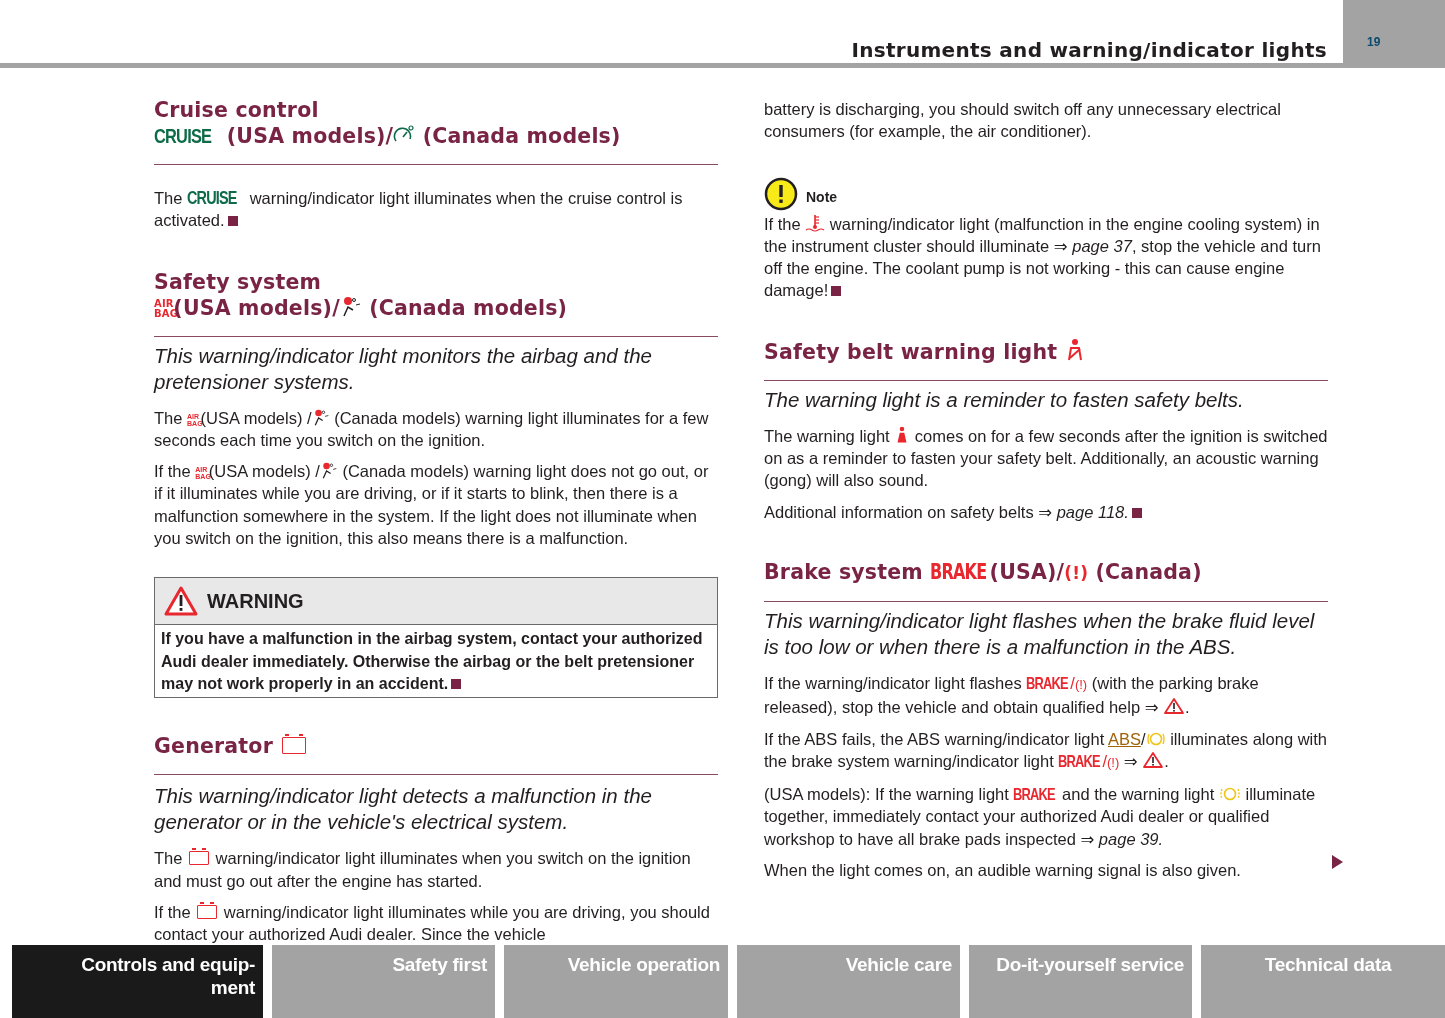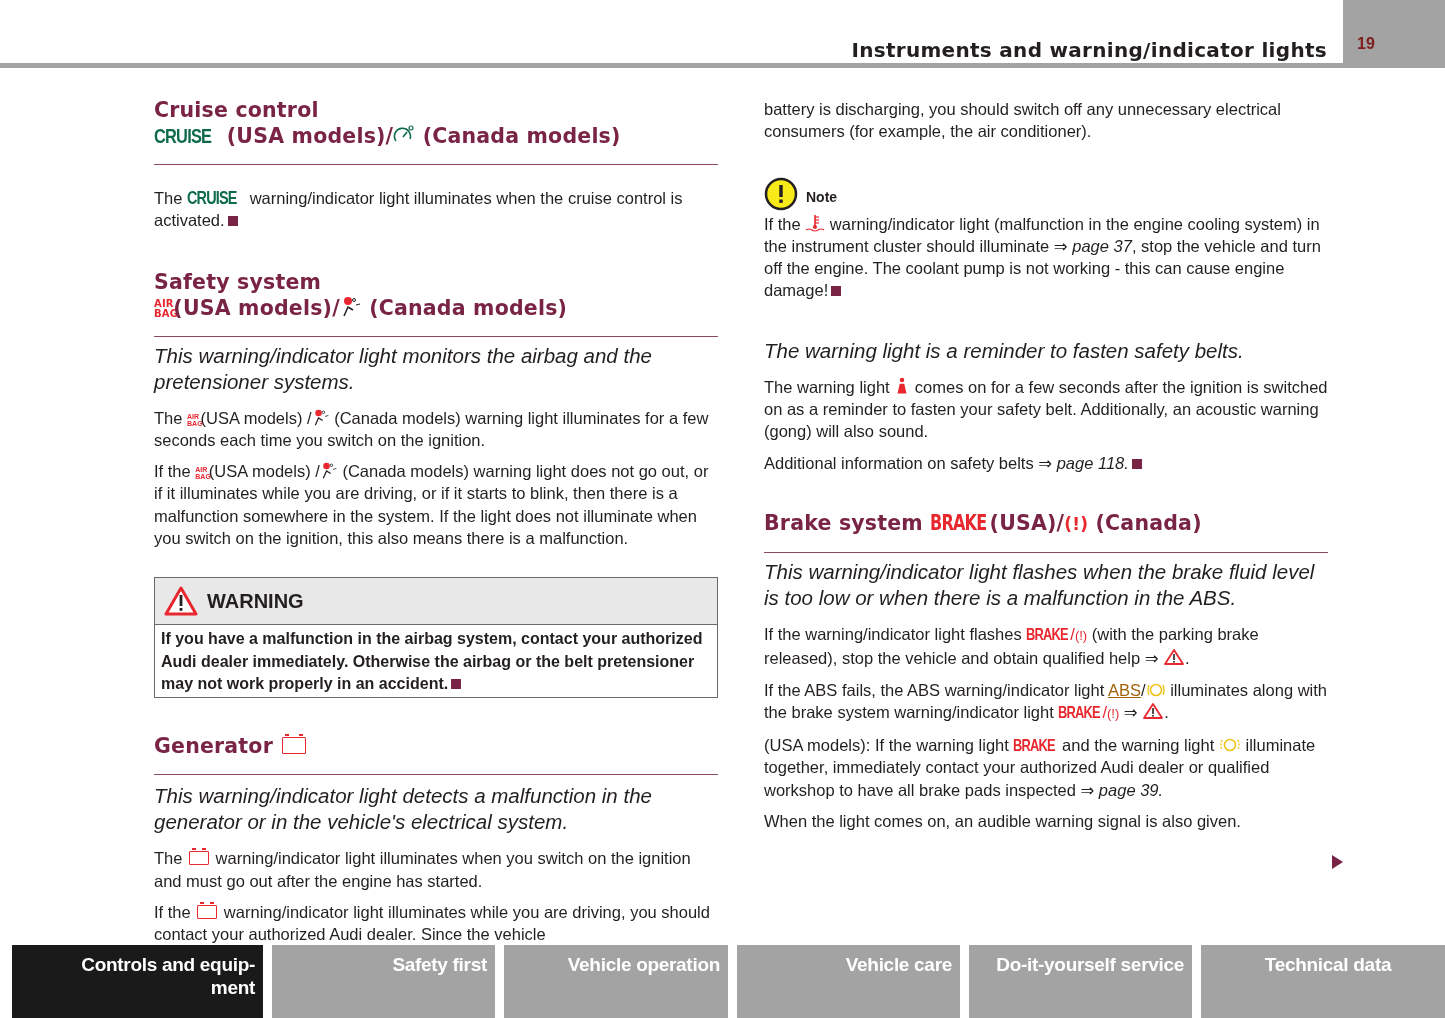--- a/index.html
+++ b/index.html
@@ -3,21 +3,21 @@
 <meta charset="utf-8">
 <style>
   * { box-sizing: border-box; margin: 0; padding: 0; }
   html, body { width: 1445px; height: 1018px; background: #ffffff; overflow: hidden; }
   body { position: relative; font-family: "Liberation Sans", "DejaVu Sans", sans-serif; color: #231f20; }
 
   
   .header-rule { position: absolute; left: 0; top: 63px; width: 1445px; height: 5px; background: #a3a3a3; }
   .header-title { position: absolute; right: 118px; top: 38px; font-size: 20px; font-weight: bold; color: #231f20; letter-spacing: 0.3px; white-space: nowrap; font-family: "DejaVu Sans", sans-serif; }
   .page-tab { position: absolute; left: 1343px; top: 0; width: 102px; height: 68px; background: #a3a3a3; }
-  .page-number { position: absolute; left: 14px; top: 35px; font-size: 16px; font-weight: bold; color: #7f1d1d; font-family: "Liberation Sans", sans-serif; }
+  .page-number { position: absolute; left: 24px; top: 35px; font-size: 12px; font-weight: bold; color: #0c4a6e; font-family: "Liberation Sans", sans-serif; }
 
   
   .col { position: absolute; top: 95px; }
   .col-left { left: 154px; width: 564px; }
   .col-right { left: 764px; width: 564px; }
 
   .sec-heading { color: #7a2445; font-weight: bold; font-size: 20.5px; line-height: 26px; font-family: "DejaVu Sans", sans-serif; letter-spacing: 0.2px; }
   .sec-heading.ruled { border-bottom: 1.5px solid #8a4a62; padding-bottom: 15px; }
   .intro { font-style: italic; font-size: 20.5px; line-height: 26px; color: #231f20; margin-top: 6px; }
   .para { font-size: 16.5px; line-height: 22.3px; color: #231f20; margin-top: 9px; }
@@ -151,20 +151,27 @@
         <line x1="10" y1="1" x2="10" y2="12" stroke="#e8272f" stroke-width="1.6"></line>
         <line x1="10" y1="3" x2="14" y2="3" stroke="#e8272f" stroke-width="1.2"></line>
         <line x1="10" y1="6" x2="14" y2="6" stroke="#e8272f" stroke-width="1.2"></line>
         <line x1="10" y1="9" x2="14" y2="9" stroke="#e8272f" stroke-width="1.2"></line>
         <circle cx="10" cy="13" r="2" fill="#e8272f"></circle>
         <path d="M1 16 Q4 14 7 16 T13 16 T19 16" fill="none" stroke="#e8272f" stroke-width="1.2"></path>
       </svg><span> warning/indicator light (malfunction in the engine cooling system) in the instrument cluster should illuminate ⇒ </span><span class="ref-page">page 37</span><span>, stop the vehicle and turn off the engine. The coolant pump is not working - this can cause engine damage!</span><span class="end-mark"></span>
   </p>
 
   <section style="margin-top:36px;">
+    <div class="sec-heading ruled">
+      <span>Safety belt warning light </span><svg width="20" height="24" viewBox="0 0 20 24" style="vertical-align:-3px;">
+          <circle cx="10" cy="4" r="3" fill="#e8272f"></circle>
+          <path d="M4 22 L6 10 L14 10 L16 22" fill="none" stroke="#e8272f" stroke-width="2"></path>
+          <line x1="5" y1="20" x2="15" y2="11" stroke="#e8272f" stroke-width="2"></line>
+        </svg>
+    </div>
     <p class="intro">The warning light is a reminder to fasten safety belts.</p>
     <p class="para" style="margin-top:12px;">
       <span>The warning light </span><svg width="16" height="18" viewBox="0 0 20 24" style="vertical-align:-2px;">
           <circle cx="10" cy="4" r="3" fill="#e8272f"></circle>
           <path d="M4 22 L7 9 L13 9 L16 22 Z" fill="#e8272f"></path>
         </svg><span> comes on for a few seconds after the ignition is switched on as a reminder to fasten your safety belt. Additionally, an acoustic warning (gong) will also sound.</span>
     </p>
     <p class="para">
       <span>Additional information on safety belts ⇒ </span><span class="ref-page">page 118.</span><span class="end-mark"></span>
     </p>

